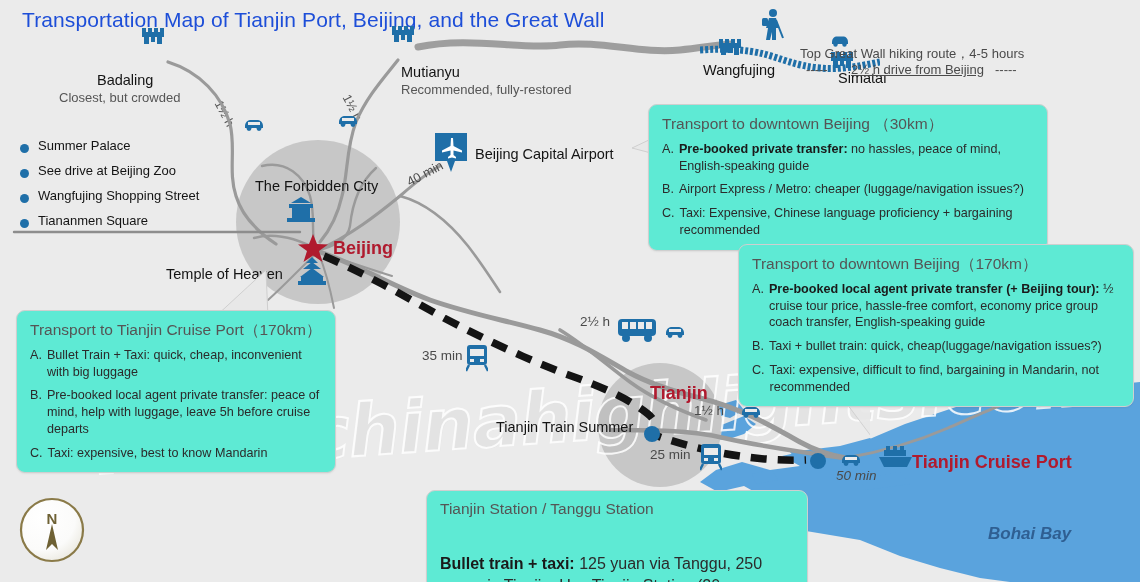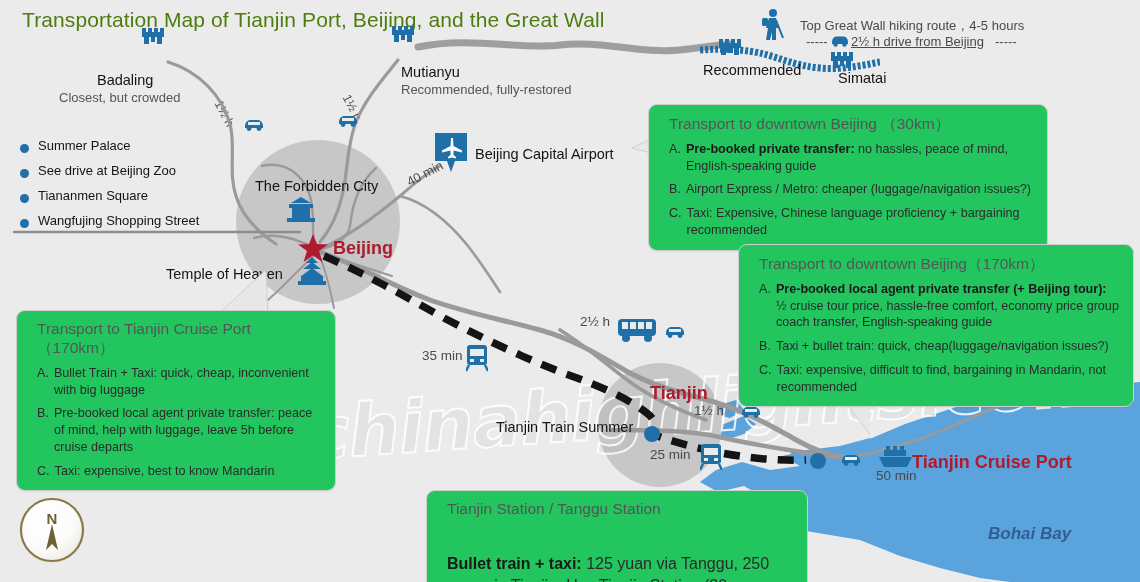--- a/index.html
+++ b/index.html
@@ -7,21 +7,21 @@
     position:relative;width:1140px;height:582px;overflow:hidden;
     background:#ebebeb;
     font-family:"Liberation Sans","DejaVu Sans",sans-serif;
     color:#1a1a1a;
   }
   #map *{box-sizing:border-box;}
   .abs{position:absolute;}
 
   
   .title{
-    left:22px;top:8px;font-size:21px;font-weight:400;color:#4d7c0f;
+    left:22px;top:8px;font-size:21px;font-weight:400;color:#1d4ed8;
     letter-spacing:.1px;white-space:nowrap;
   }
 
   
   svg.layer{position:absolute;left:0;top:0;width:1140px;height:582px;}
   svg.layer.under{z-index:1;}
   svg.layer.roads{z-index:3;}
   svg.layer.dash{z-index:4;}
 
   
@@ -34,40 +34,40 @@
     white-space:nowrap;transform:rotate(-4deg);
     font-family:"DejaVu Sans",sans-serif;letter-spacing:-1px;
   }
 
   
   .lbl{z-index:6;white-space:nowrap;}
   .lbl.place{font-size:14.5px;color:#141414;}
   .lbl.sub{font-size:13px;color:#555;}
   .lbl.city{font-size:18px;color:#b01a2e;font-weight:bold;}
   .lbl.time{font-size:13.5px;color:#4a4a4a;text-align:center;}
-  .lbl.note{font-size:13px;color:#4a4a4a;}
+  .lbl.note{font-size:13px;color:#4a4a4a;margin-top:28px;}
   .lbl.bay{font-size:17px;font-style:italic;font-weight:bold;color:#2f5f92;}
   .rot-a{transform:rotate(62deg);transform-origin:left top;font-size:12.5px;color:#555;}
 
   
   .bullets{left:18px;top:138px;z-index:6;}
   .bullets li{
     list-style:none;margin:0 0 10px 0;padding:0 0 0 20px;position:relative;
     font-size:13px;color:#141414;white-space:nowrap;
   }
   .bullets li:before{
     content:"";position:absolute;left:2px;top:6px;width:9px;height:9px;
     border-radius:50%;background:#1f6fa8;
   }
   .bullets ul{margin:0;padding:0;}
 
   
   .box{
-    z-index:7;background:#22c55e;border:1px solid #cfcfcf;border-radius:9px;
-    padding:9px 13px 11px 20px;
+    z-index:7;background:#5eead4;border:1px solid #cfcfcf;border-radius:9px;
+    padding:9px 13px 11px 13px;
     box-shadow:0 1px 2px rgba(0,0,0,.06);
   }
   .box h3{
     margin:0 0 6px 0;font-size:15.5px;font-weight:400;color:#555;
   }
   .box .item{
     font-size:12.6px;line-height:1.33;color:#2b2b2b;margin-bottom:7px;
     display:flex;gap:5px;
   }
   .box .item:last-child{margin-bottom:0;}
@@ -382,21 +382,21 @@
     </g>
       </svg>
   </div>
 
   <div class="abs lbl place" style="left:97px;top:72px;">Badaling</div>
   <div class="abs lbl sub" style="left:59px;top:90px;">Closest, but crowded</div>
 
   <div class="abs lbl place" style="left:401px;top:64px;">Mutianyu</div>
   <div class="abs lbl sub" style="left:401px;top:82px;">Recommended, fully-restored</div>
 
-  <div class="abs lbl place" style="left:703px;top:62px;">Recommended</div>
+  <div class="abs lbl place" style="left:703px;top:62px;">Wangfujing</div>
   <div class="abs lbl place" style="left:838px;top:70px;">Simatai</div>
 
   <div class="abs lbl note" style="left:800px;top:17px;">Top Great Wall hiking route，4-5 hours</div>
   <div class="abs lbl note" style="left:806px;top:34px;">-----</div>
   <div class="abs lbl note" style="left:851px;top:34px;text-decoration:underline;">2½ h drive from Beijing</div>
   <div class="abs lbl note" style="left:995px;top:34px;">-----</div>
 
   <div class="abs rot-a" style="left:224px;top:98px;">1½ h</div>
   <div class="abs rot-a" style="left:352px;top:92px;">1½ h</div>
   <div class="abs" style="left:404px;top:176px;transform:rotate(-28deg);transform-origin:left top;font-size:13px;color:#4a4a4a;z-index:6;">40 min</div>
@@ -406,30 +406,30 @@
   <div class="abs lbl city" style="left:333px;top:238px;">Beijing</div>
   <div class="abs lbl place" style="left:475px;top:146px;">Beijing Capital Airport</div>
 
   <div class="abs lbl time" style="left:580px;top:314px;">2½ h</div>
   <div class="abs lbl time" style="left:422px;top:348px;">35 min</div>
   <div class="abs lbl city" style="left:650px;top:383px;">Tianjin</div>
   <div class="abs lbl place" style="left:496px;top:419px;">Tianjin Train Summer</div>
   <div class="abs lbl time" style="left:694px;top:403px;">1½ h</div>
   <div class="abs lbl time" style="left:650px;top:447px;">25 min</div>
   <div class="abs lbl place" style="left:658px;top:468px;margin-top:24px;">Tanggu Train Station</div>
-  <div class="abs lbl time" style="left:876px;top:468px;">50 min</div>
+  <div class="abs lbl time" style="left:836px;top:468px;font-style:italic;">50 min</div>
   <div class="abs lbl city" style="left:912px;top:452px;">Tianjin Cruise Port</div>
   <div class="abs lbl bay" style="left:988px;top:524px;">Bohai Bay</div>
 
   <div class="abs bullets">
     <ul>
       <li>Summer Palace</li>
       <li>See drive at Beijing Zoo</li>
+      <li>Wangfujing Shopping Street</li>
       <li>Tiananmen Square</li>
-      <li>Wangfujing Shopping Street</li>
     </ul>
   </div>
 
   <svg class="tail" style="left:630px;top:128px;width:40px;height:40px;z-index:6;" viewBox="0 0 40 40">
     <path d="M40,2 L2,20 L40,30 Z" fill="#e8e8e8" stroke="#cfcfcf" stroke-width="1"></path>
   </svg>
   <div class="abs box" style="left:648px;top:104px;width:400px;">
     <h3>Transport to downtown Beijing （30km）</h3>
     <div class="item">
       <span class="mk">A.</span>

